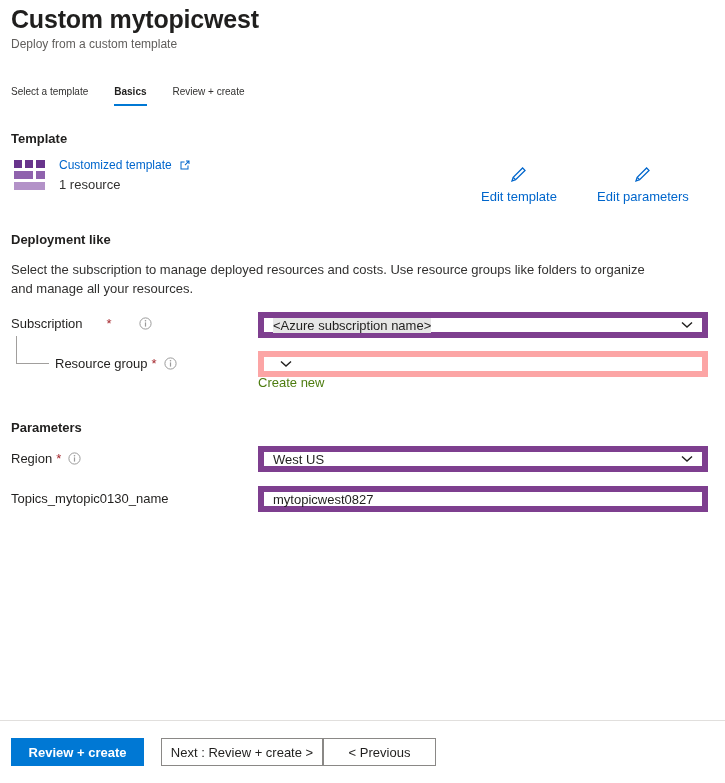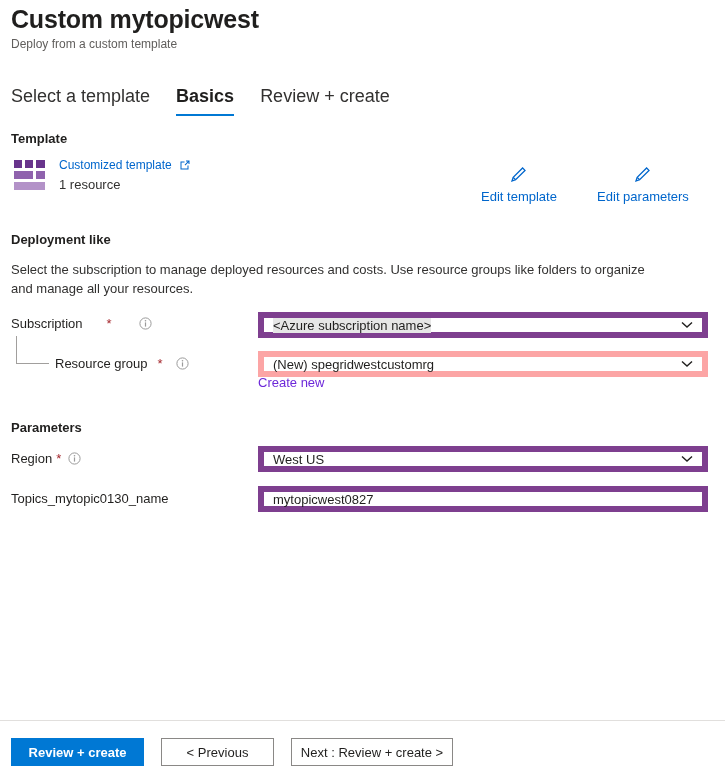--- a/index.html
+++ b/index.html
@@ -25,21 +25,21 @@
     font-size: 12px; color: #605e5c; line-height: 16px;
   }
 
   
   .tabs {
     position: absolute; left: 11px; top: 86px;
     display: flex; align-items: flex-start;
   }
   .tab {
     position: relative;
-    font-size: 18px; color: #323130;
+    font-size: 10px; color: #323130;
     padding: 0 0 9px 0; margin-right: 26px;
     cursor: pointer; white-space: nowrap;
   }
   .tab.active { font-weight: 700; color: #201f1e; }
   .tab.active::after {
     content: ""; position: absolute; left: 0; right: 0; bottom: 0;
     height: 2px; background: #0078d4;
   }
 
   
@@ -110,25 +110,25 @@
     font-size: 13px; color: #201f1e;
     padding: 0 2px 0 9px;
   }
   .field.accent { border-color: #8a2be2; border-color: #7e3f8f; }
   .field .val { flex: 1; white-space: nowrap; overflow: hidden; }
   .field .val.sel { background: #e6e6e6; display: inline; flex: 0 0 auto; }
   .chev { width: 26px; height: 24px; flex: 0 0 26px; display: flex; align-items: center; justify-content: center; }
 
   #row-subscription-label { left: 11px; top: 316px; gap: 20px; }
   #field-subscription     { top: 312px; }
-  #row-rg-label           { left: 55px; top: 356px; gap: 6px; }
+  #row-rg-label           { left: 55px; top: 356px; }
   #field-rg               { top: 351px; }
   #create-new {
     position: absolute; left: 258px; top: 375px;
-    font-size: 13px; color: #6d28d9; cursor: pointer;
+    font-size: 13px; color: #4d7c0f; cursor: pointer;
   }
 
   
   .connector {
     position: absolute; left: 16px; top: 336px;
     width: 33px; height: 28px;
     border-left: 1px solid #a19f9d;
     border-bottom: 1px solid #a19f9d;
   }
 
@@ -246,21 +246,20 @@
     <span class="info-icon">
       <svg width="13" height="13" viewBox="0 0 13 13">
         <circle cx="6.5" cy="6.5" r="5.6" fill="none" stroke="#9a9a9a" stroke-width="1"></circle>
         <circle cx="6.5" cy="3.7" r="0.8" fill="#9a9a9a"></circle>
         <rect x="5.9" y="5.4" width="1.2" height="4.2" fill="#9a9a9a"></rect>
       </svg>
     </span>
   </div>
 
   <div class="field" id="field-rg">
-    <span class="val">(New) spegridwestcustomrg</span>
     <span class="chev">
       <svg width="12" height="8" viewBox="0 0 12 8">
           <path d="M1 1.5 L6 6 L11 1.5" fill="none" stroke="#201f1e" stroke-width="1.4"></path>
         </svg>
     </span>
   </div>
 
   <div id="create-new">Create new</div>
 
   <div class="section-head" id="param-head">Parameters</div>
@@ -288,17 +287,17 @@
 
   <div class="label" id="row-topic-label">Topics_mytopic0130_name</div>
 
   <div class="field accent" id="field-topic">
     <span class="val">mytopicwest0827</span>
   </div>
 
   <div class="footer-divider"></div>
   <div class="footer">
     <div class="btn btn-primary">Review + create</div>
+    <div class="btn btn-default" id="btn-next">Next : Review + create &gt;</div>
     <div class="btn btn-default" id="btn-previous">&lt; Previous</div>
-    <div class="btn btn-default" id="btn-next">Next : Review + create &gt;</div>
   </div>
 
 </div>
 
 </body></html>

